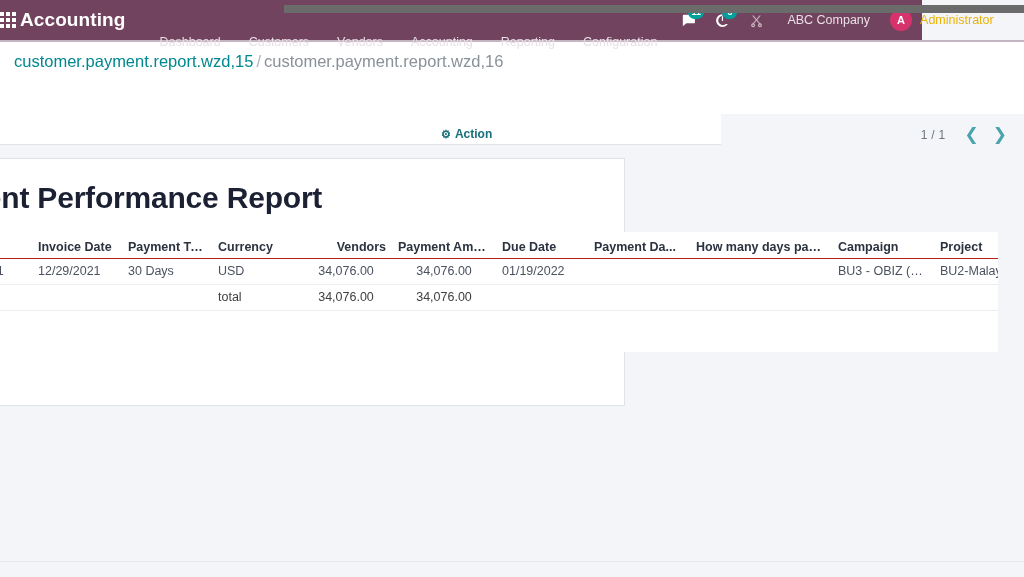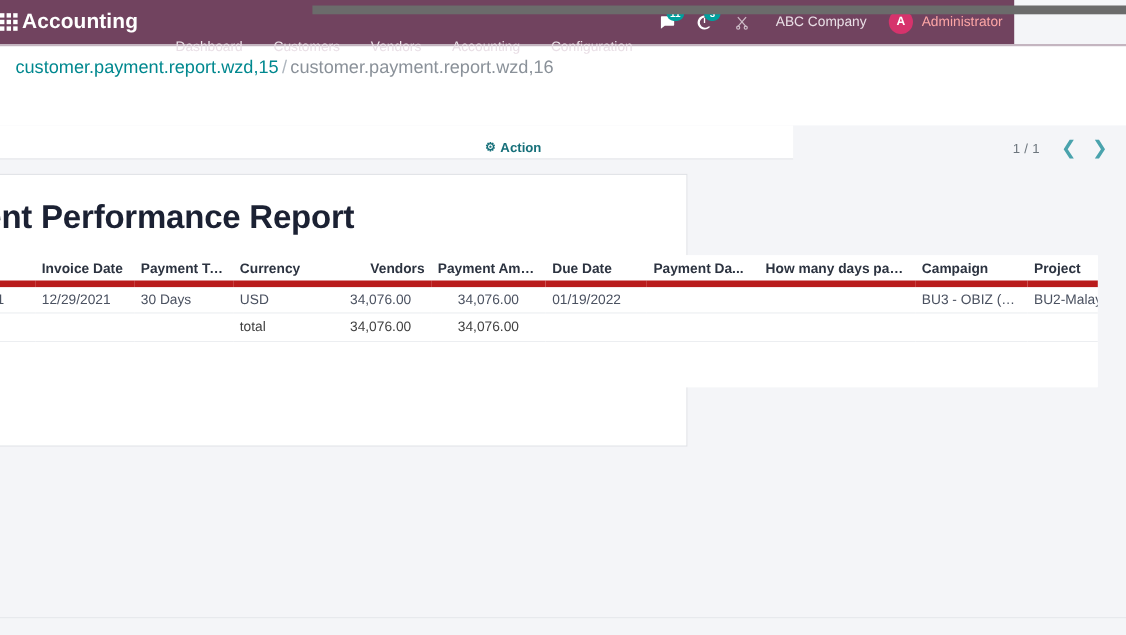--- a/index.html
+++ b/index.html
@@ -99,21 +99,21 @@
   #avatar {
     width: 22px; height: 22px;
     border-radius: 50%;
     background: #d6336c;
     color: #fff;
     font-size: 11px;
     font-weight: 700;
     display: flex; align-items: center; justify-content: center;
     margin-right: 8px;
   }
-  #user-name { font-size: 12.5px; color: #fca5a5; white-space: nowrap; }
+  #user-name { font-size: 12.5px; color: #eab308; white-space: nowrap; }
 
   
   #control-panel {
     position: absolute; top: 42px; left: 0;
     width: 1024px; height: 72px;
     background: #ffffff;
     z-index: 30;
   }
   #breadcrumb {
     position: absolute; top: 10px; left: 14px;
@@ -199,21 +199,21 @@
     font-size: 12.5px;
   }
   table.o-list thead th {
     height: 26px;
     padding: 0 6px 4px 6px;
     font-size: 12.5px;
     font-weight: 700;
     color: #2c3340;
     text-align: left;
     vertical-align: bottom;
-    border-bottom: 6px solid #b91c1c;
+    border-bottom: 1px solid #b91c1c;
     background: #ffffff;
     white-space: nowrap;
     overflow: hidden;
     text-overflow: ellipsis;
     cursor: pointer;
   }
   table.o-list thead th.num { text-align: right; }
   table.o-list tbody td {
     height: 26px;
     padding: 0 6px;
@@ -266,20 +266,21 @@
         <i></i>
         <i></i>
     </div>
   </div>
   <div id="brand">Accounting</div>
 
   <div class="menu-item">Dashboard</div>
   <div class="menu-item">Customers</div>
   <div class="menu-item">Vendors</div>
   <div class="menu-item">Accounting</div>
+  <div class="menu-item">Reporting</div>
   <div class="menu-item">Configuration</div>
 
   <div id="nav-right">
     <div class="nav-icon-btn">
       <svg width="17" height="17" viewBox="0 0 24 24">
         <path d="M4 4h16a1 1 0 0 1 1 1v10a1 1 0 0 1-1 1H9l-5 4V5a1 1 0 0 1 1-1z" fill="#ffffff"></path>
       </svg>
       <span class="badge">11</span>
     </div>
     <div class="nav-icon-btn">

